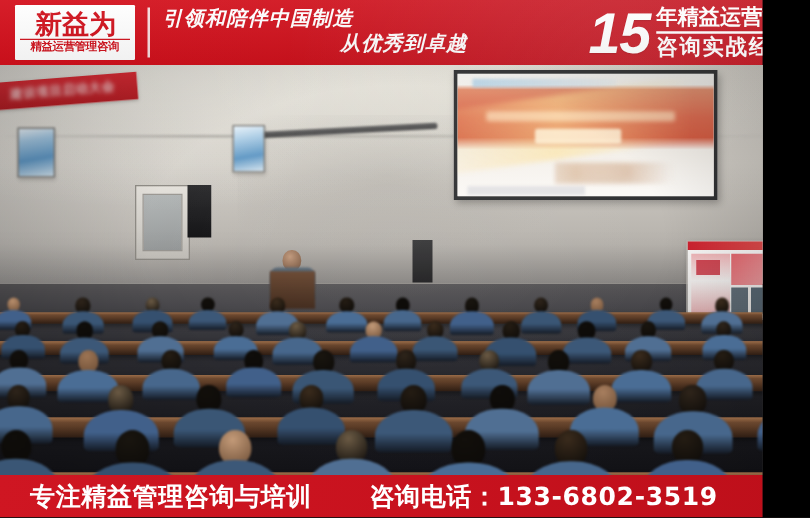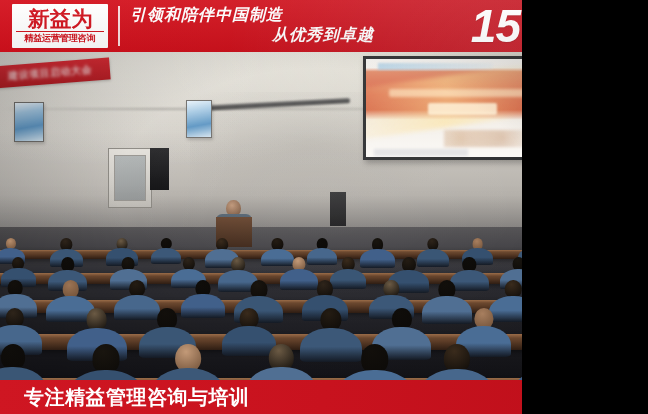--- a/index.html
+++ b/index.html
@@ -1,20 +1,20 @@
 <!DOCTYPE html>
 <html><head>
 <meta charset="utf-8">
 <style>
   html,body{margin:0;padding:0;background:#000;}
   body{font-family:"Liberation Sans","DejaVu Sans",sans-serif;}
 
   .frame{
     position:relative;
-    width:522px;height:414px;
+    width:610px;height:414px;
     overflow:hidden;
     background:#1b1b1f;
   }
 
   
   .header{
     position:absolute;left:0;top:0;width:648px;height:52px;
     background:linear-gradient(100deg,#d4101c 0%,#d1121d 34%,#c8121e 62%,#bf0f1b 100%);
     overflow:hidden;
   }
@@ -631,15 +631,16 @@
           <div class="hd" style="width: 28.08px; height: 30.888px; top: 0px; background: radial-gradient(circle at 40% 25%, rgb(15, 13, 10), rgb(12, 10, 8));"></div>
           <div class="bd" style="top: 26.676px; height: 44.928px; background: linear-gradient(rgb(58, 86, 117) 0%, rgb(58, 86, 117) 55%, rgba(20, 26, 36, 0.95) 100%);"></div>
         </div>
       </div>
 
     <div class="grade"></div>
   </div>
 
   <div class="footer">
     <div class="footer-l">专注精益管理咨询与培训</div>
+    <div class="footer-r"><span>咨询电话：</span><span>133-6802-3519</span></div>
   </div>
 
 </div>
 
 </body></html>

